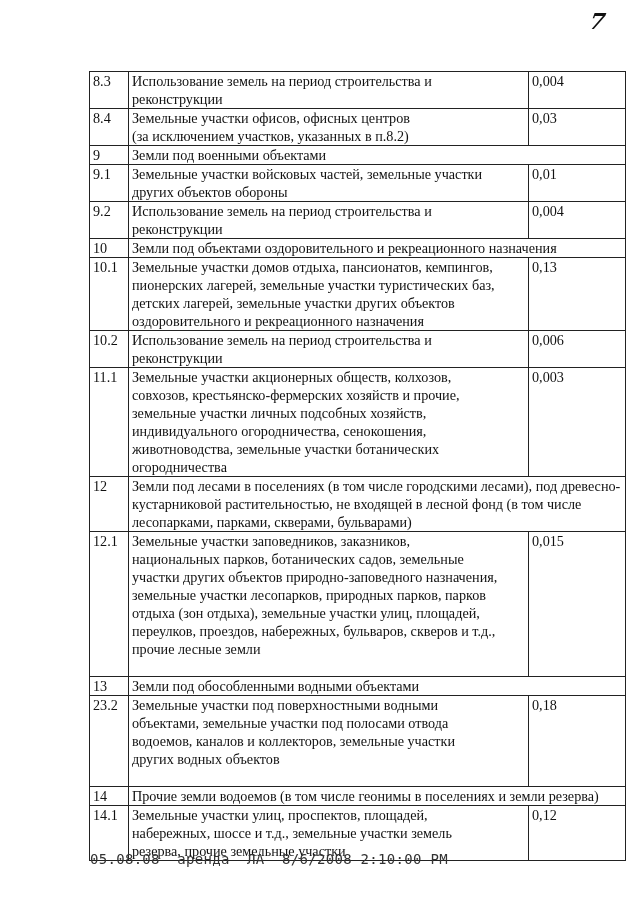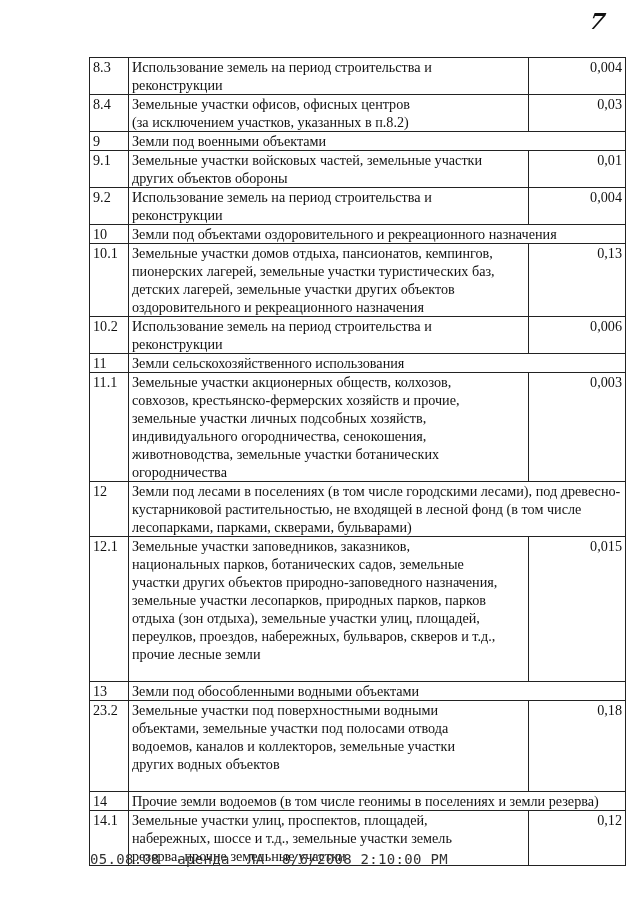--- a/index.html
+++ b/index.html
@@ -7,34 +7,34 @@
       width: 640px; height: 905px; position: relative; overflow: hidden;
       font-family: "Liberation Serif", "DejaVu Serif", serif;
       color: #111;
     }
     .page-number {
       position: absolute; left: 590px; top: 8px;
       font-family: "DejaVu Serif", serif; font-style: italic; font-weight: bold;
       font-size: 22px; color: #111; transform: skewX(-10deg);
     }
     table.rates {
-      position: absolute; left: 89px; top: 57px;
+      position: absolute; left: 89px; top: 71px;
       width: 536px; border-collapse: collapse; table-layout: fixed;
       font-size: 14.2px; line-height: 18px;
     }
     table.rates td {
       border: 1.3px solid #222;
       vertical-align: top;
       padding: 0 3px;
     }
     col.c-num { width: 39px; }
     col.c-desc { width: 400px; }
     col.c-val { width: 97px; }
     td.num { padding-left: 2px; }
-    td.val { text-align: right; margin-top: 24px; }
+    td.val { text-align: left; margin-top: 24px; }
     td.section-title { text-align: left; }
     .spacer { height: 18px; }
     .footer {
       position: absolute; left: 90px; top: 851px;
       font-family: "DejaVu Sans Mono", "Liberation Mono", monospace;
       font-size: 14px; color: #333; letter-spacing: 0.3px;
       white-space: pre;
     }
   </style>
 </head>
@@ -101,24 +101,20 @@
       </tr>
       <tr>
         <td class="num">10.2</td>
         <td>
           <div>Использование земель на период строительства и</div>
           <div>реконструкции</div>
         </td>
         <td class="val">0,006</td>
       </tr>
       <tr>
-        <td class="num">11</td>
-        <td colspan="2" class="section-title">Земли сельскохозяйственного использования</td>
-      </tr>
-      <tr>
         <td class="num">11.1</td>
         <td>
           <div>Земельные участки акционерных обществ, колхозов,</div>
           <div>совхозов, крестьянско-фермерских хозяйств и прочие,</div>
           <div>земельные участки личных подсобных хозяйств,</div>
           <div>индивидуального огородничества, сенокошения,</div>
           <div>животноводства, земельные участки ботанических</div>
           <div>огородничества</div>
         </td>
         <td class="val">0,003</td>

